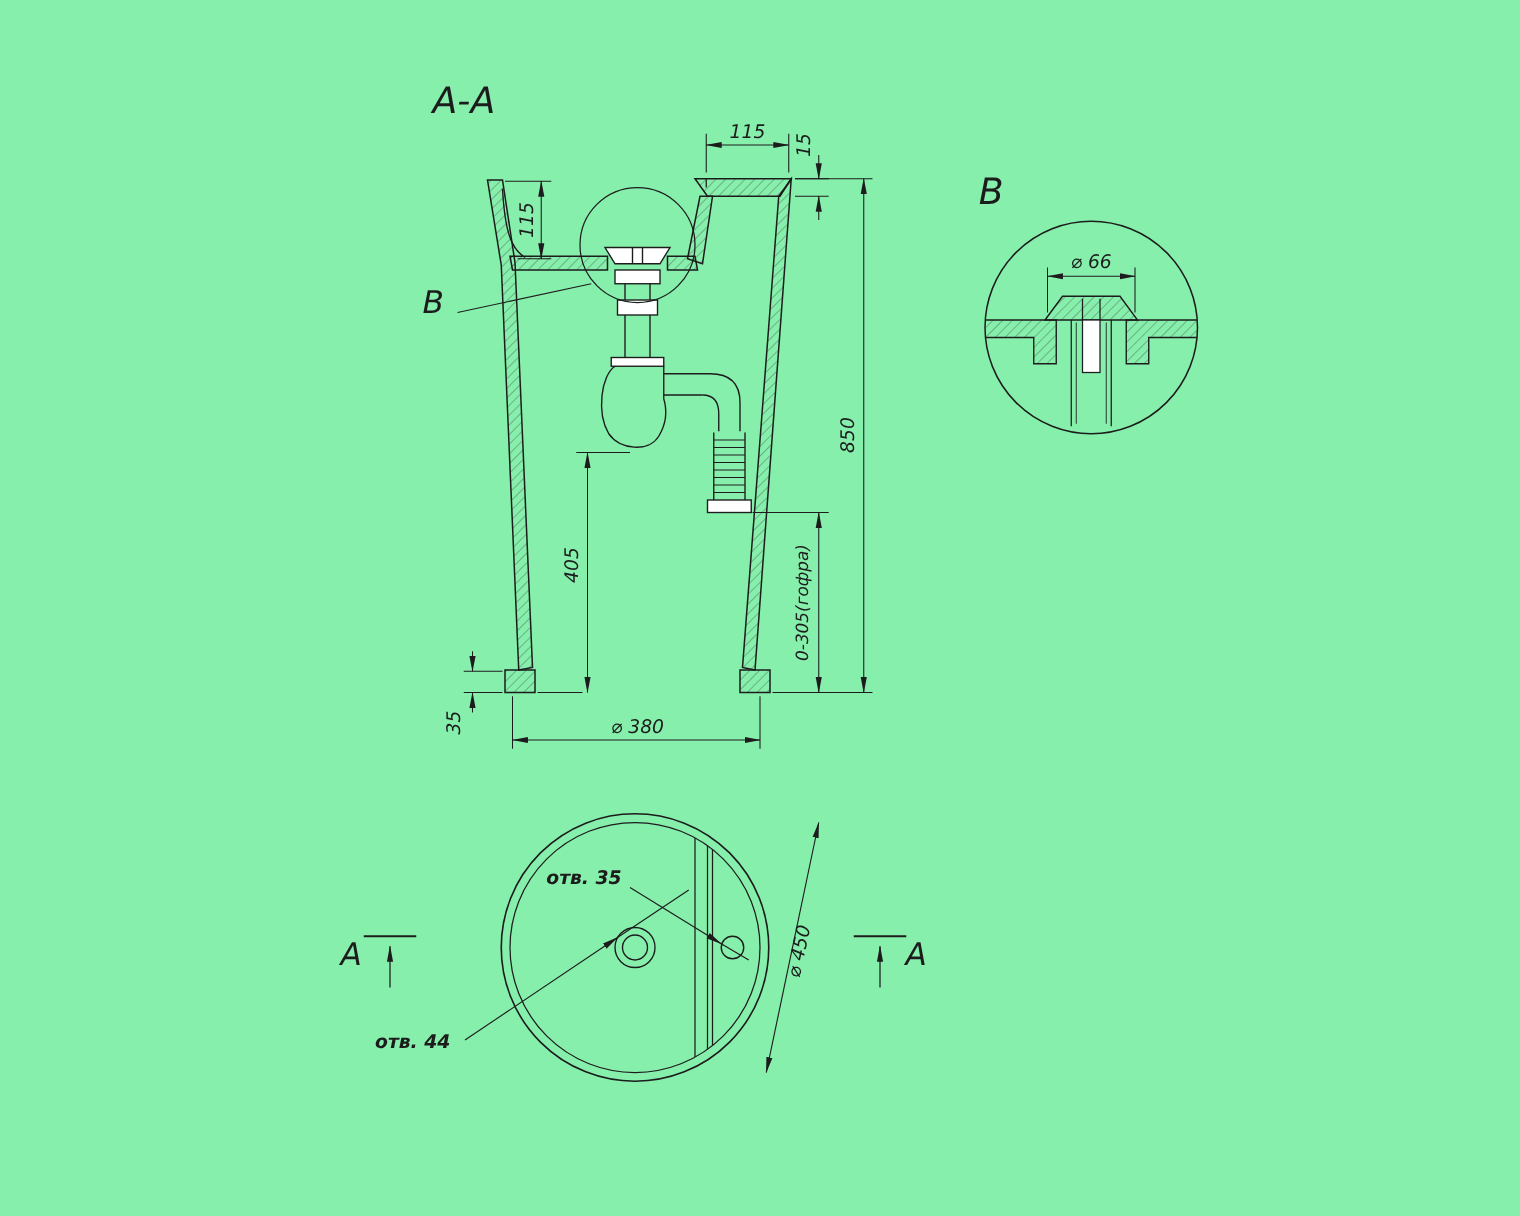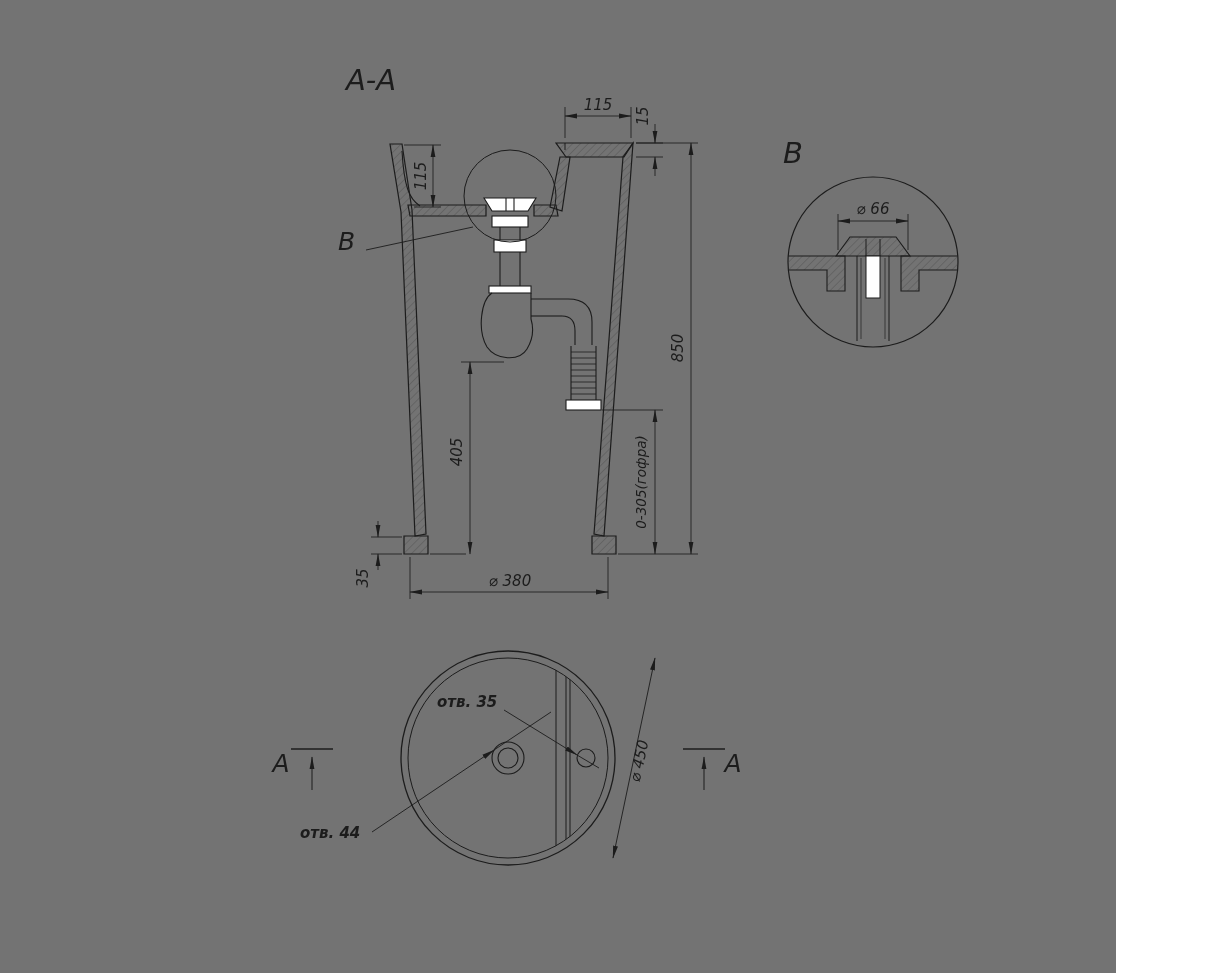--- a/index.html
+++ b/index.html
@@ -1,16 +1,16 @@
 <!DOCTYPE html>
 <html><head>
 <meta charset="utf-8">
 <style>
   html,body{margin:0;padding:0;background:#ffffff;}
-  .page{position:relative;width:1116px;height:973px;background:#737373;overflow:hidden;}
+  .page{position:relative;width:1216px;height:973px;background:#86efac;overflow:hidden;}
   svg{position:absolute;left:0;top:0;}
   text{font-family:"DejaVu Sans","Liberation Sans",sans-serif;font-style:italic;fill:#1c1c1c;}
   .dim{font-size:15px;}
   .dim-small{font-size:13.5px;}
   .label-lg{font-size:29px;}
   .label-md{font-size:25px;}
   .hole-label{font-size:15px;font-weight:bold;}
 </style>
 </head>
 <body>

